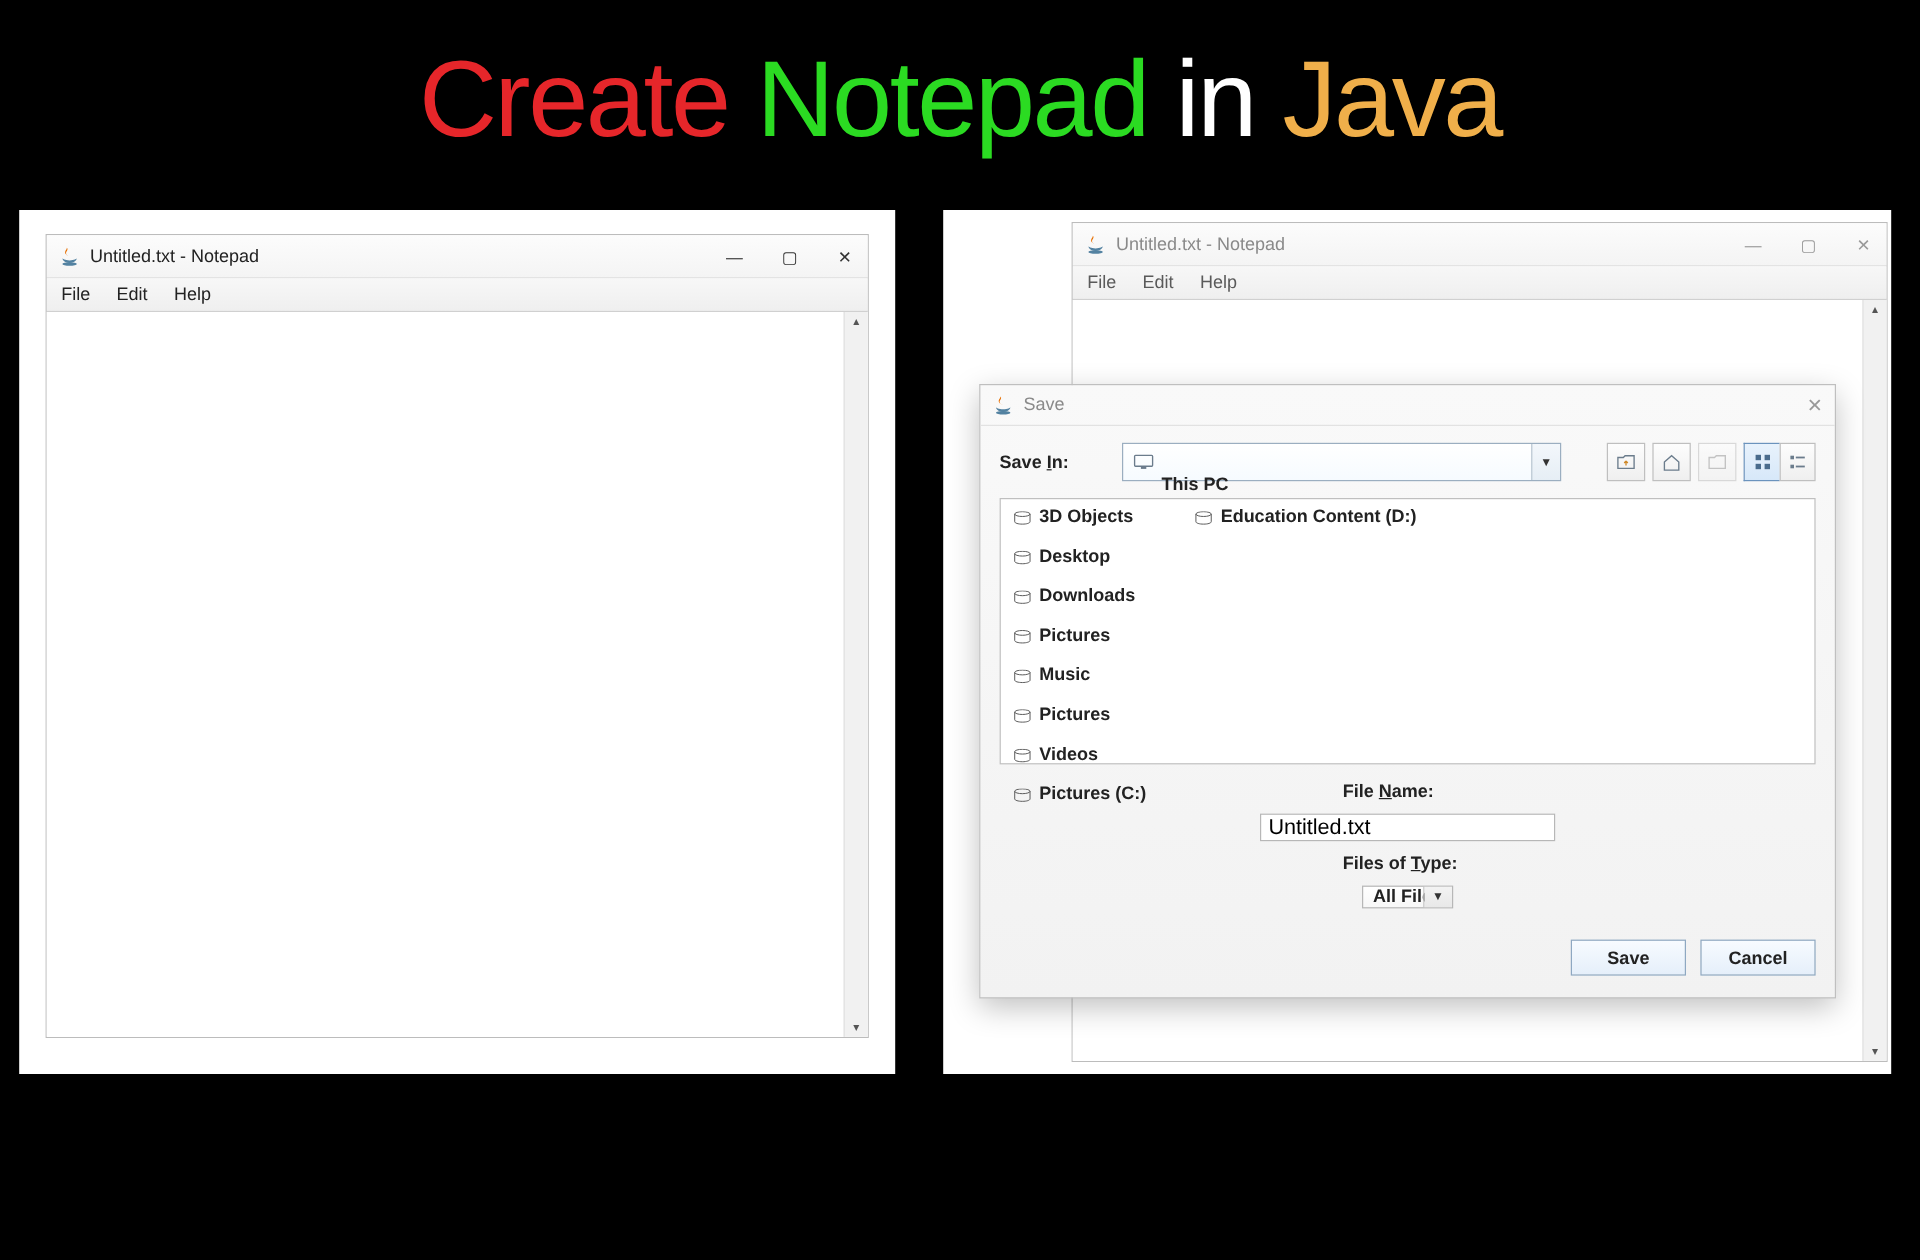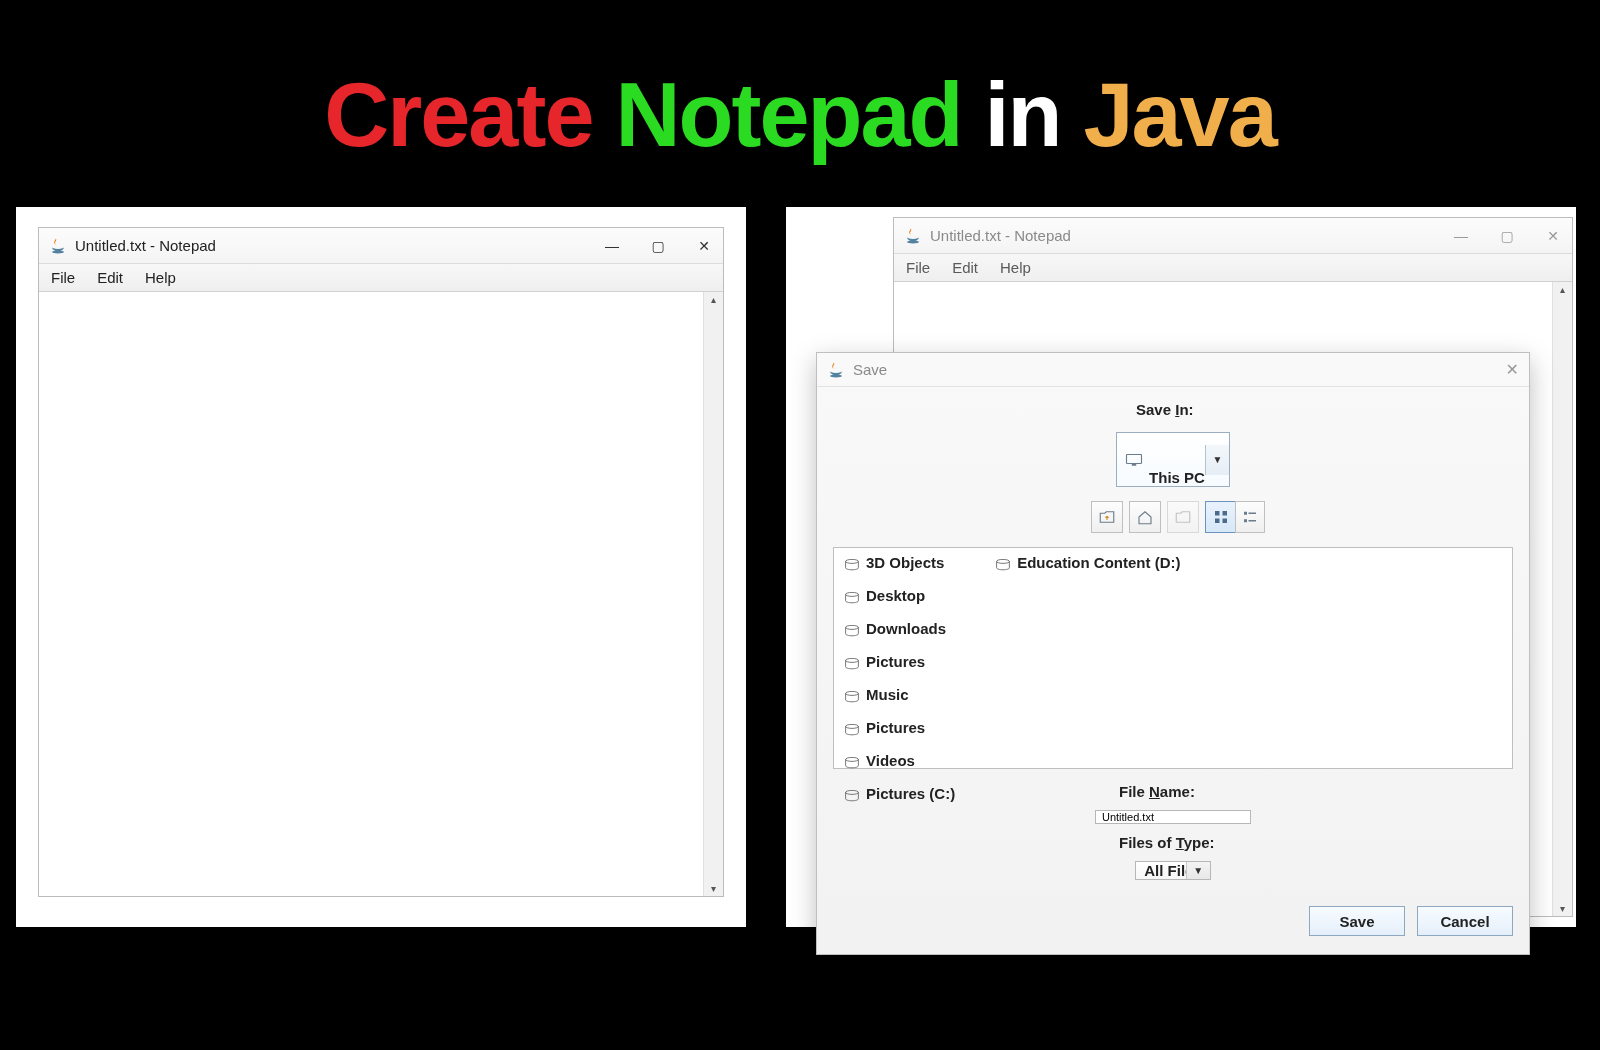--- a/index.html
+++ b/index.html
@@ -8,23 +8,23 @@
     width: 1600px;
     height: 1050px;
     font-family: "Segoe UI", Tahoma, sans-serif;
     overflow: hidden;
     position: relative;
   }
   
   
   .page-title {
     text-align: center;
-    padding: 64px 0 40px;
+    padding: 32px 0 40px;
     font-size: 90px;
-    font-weight: 700;
+    font-weight: 400;
     letter-spacing: -2px;
   }
   .t1 { color: #e6262a; }
   .t2 { color: #2bdb22; }
   .t3 { color: #fff; }
   .t4 { color: #f0af4a; }
   
   
   .panels {
     display: flex;
@@ -154,23 +154,22 @@
     margin-left: auto;
     color: #999;
     font-size: 16px;
   }
   .dlg-body {
     padding: 14px 16px 10px;
   }
   .save-in-row {
     display: flex;
     align-items: center;
-    gap: 14px;
+    gap: 28px;
     margin-bottom: 14px;
-    flex-direction: column;
   }
   .save-in-label { width: 74px; font-weight: 600; }
   .save-in-combo {
     flex: 1;
     height: 32px;
     border: 1px solid #9baec0;
     background: linear-gradient(#fff,#f6fbff);
     display: flex;
     align-items: center;
     padding: 0 8px;
@@ -250,21 +249,21 @@
     flex-direction: column;
   }
   .form-label { width: 108px; font-weight: 600; }
   .ul { text-decoration: underline; }
   .text-input {
     flex: 1;
     height: 28px;
     border: 1px solid #b7b7b7;
     background: #fff;
     padding: 0 6px;
-    font-size: 11px;
+    font-size: 18px;
     font-family: inherit;
   }
   .select-input {
     flex: 1;
     height: 30px;
     border: 1px solid #b7b7b7;
     background: linear-gradient(#fff,#f7f7f7);
     display: flex;
     align-items: center;
     padding: 0 8px;

